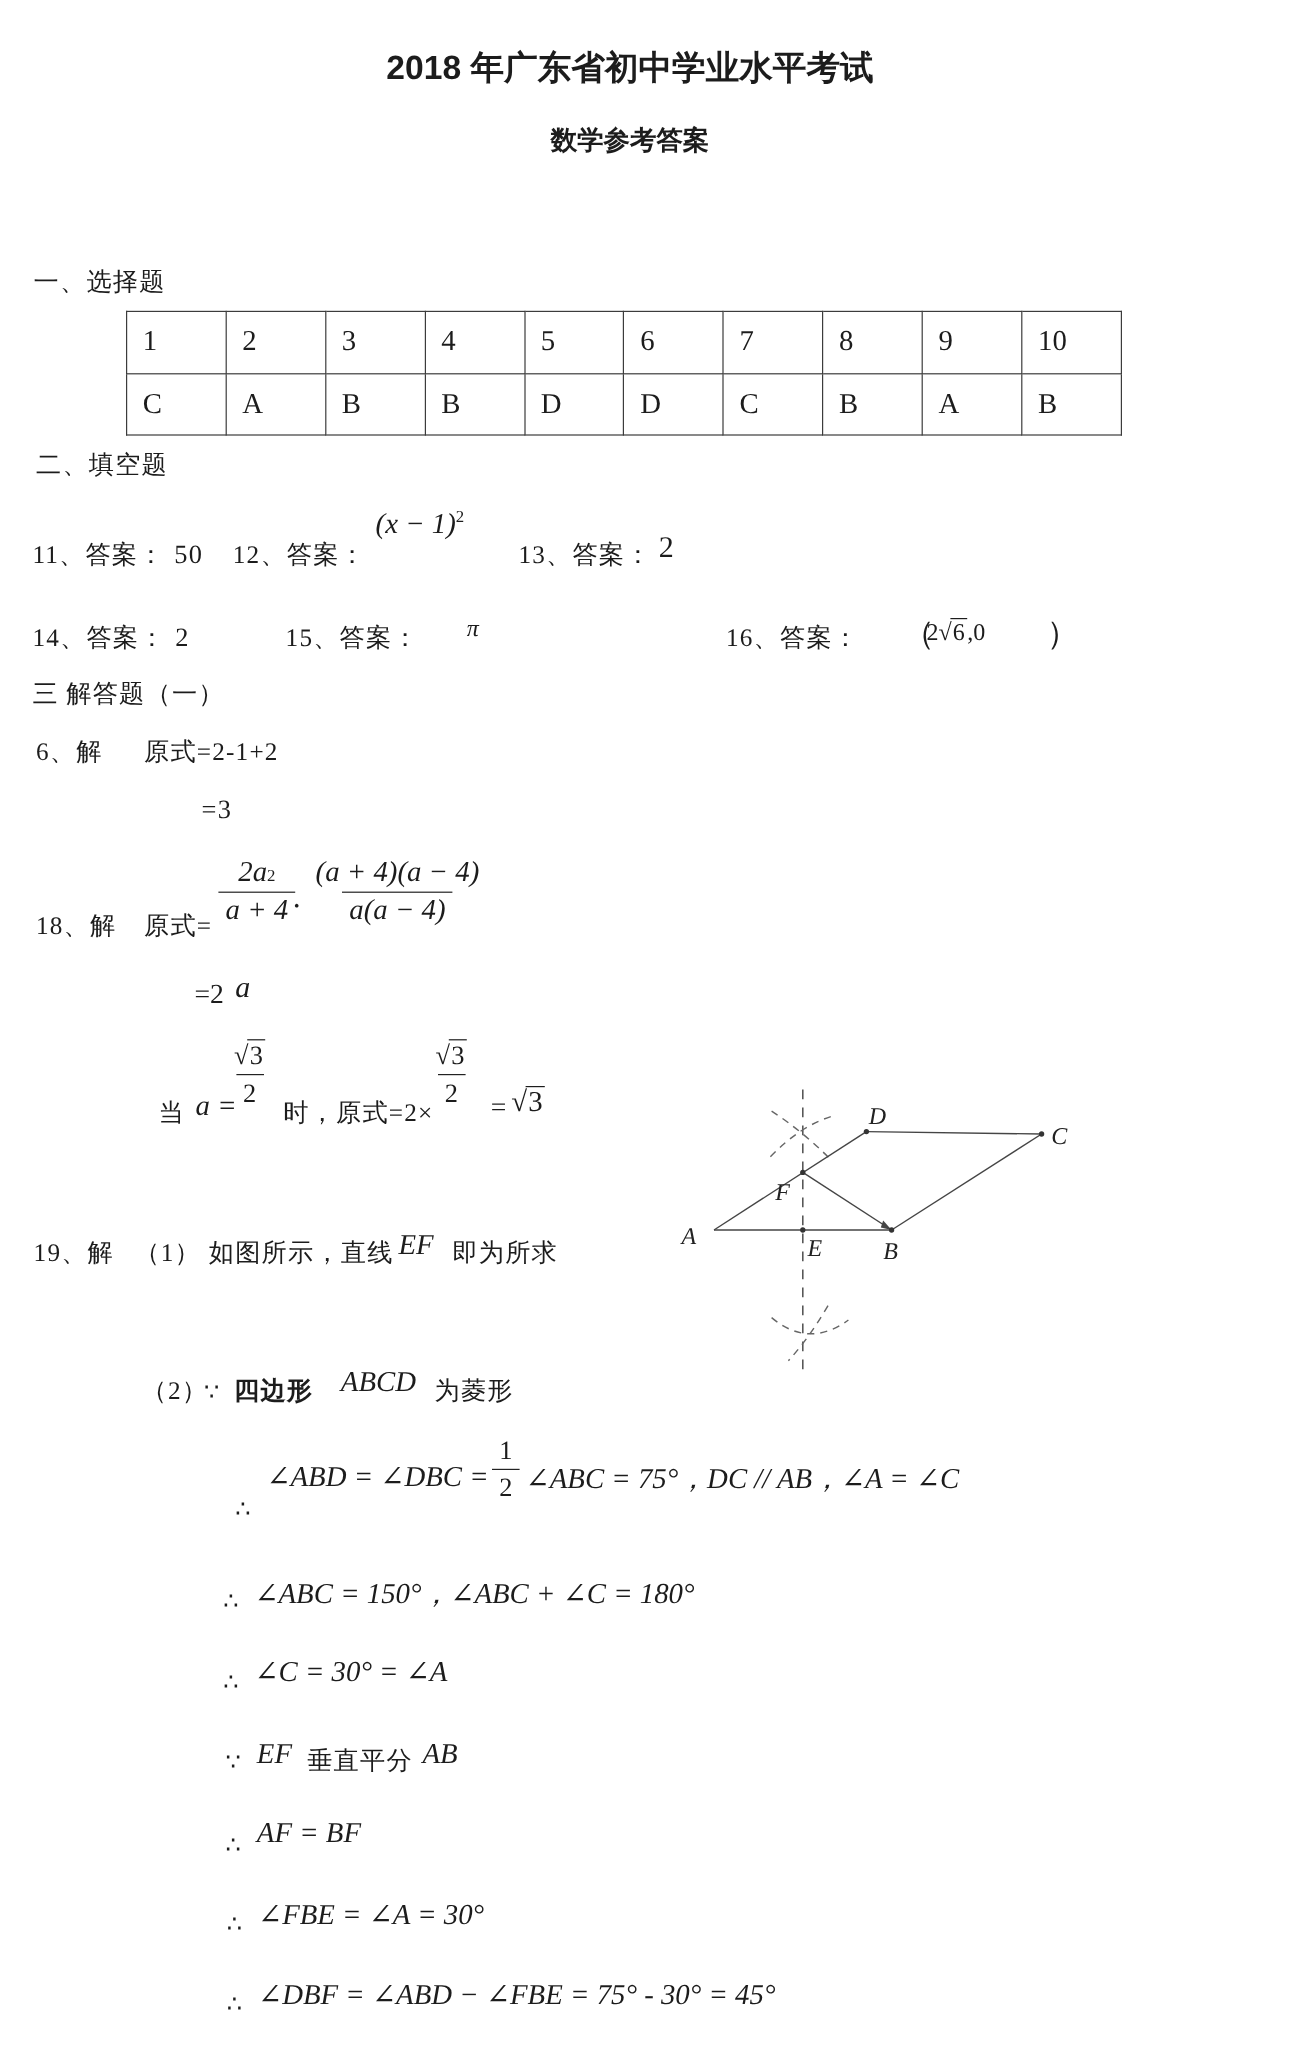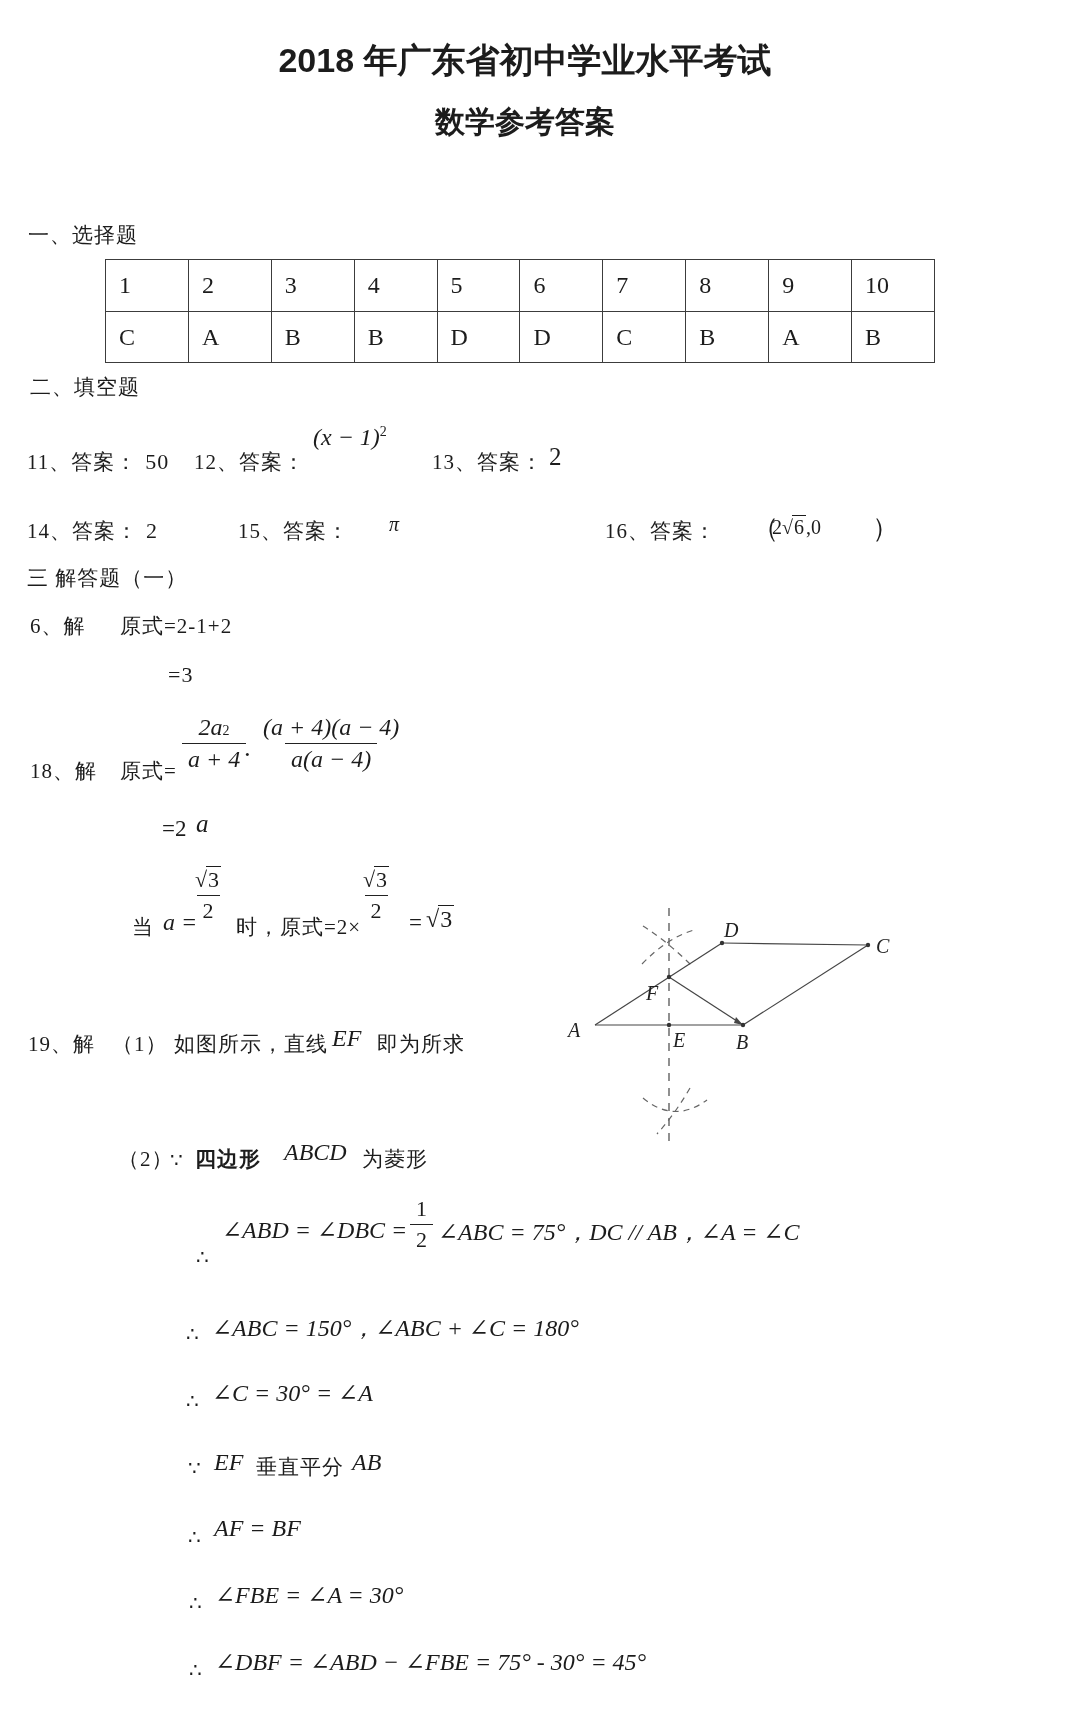--- a/index.html
+++ b/index.html
@@ -7,22 +7,22 @@
     width:1080px;height:1723px;position:relative;overflow:hidden;
     background:#ffffff;color:#1c1c1c;
     font-family:"Liberation Serif","DejaVu Serif",serif;
   }
   .t{position:absolute;white-space:nowrap;}
   .cjk{font-size:21px;letter-spacing:1px;}
   .math{font-family:"Liberation Serif","DejaVu Serif",serif;font-style:italic;font-size:24px;}
   .upr{font-style:normal;}
   .sym{font-size:20px;font-style:normal;}
   .title{font-family:"Liberation Sans","DejaVu Sans",sans-serif;font-weight:bold;text-align:center;width:1050px;left:0;}
-  .title1{top:38px;font-size:34px;}
-  .title2{top:102px;font-size:30px;}
+  .title1{top:38px;font-size:28px;}
+  .title2{top:102px;font-size:22px;}
   sup.sq{font-size:14px;vertical-align:super;font-style:normal;}
   
   table.choice{position:absolute;left:105px;top:259px;border-collapse:collapse;table-layout:fixed;width:830px;}
   table.choice td{border:1px solid #3c3c3c;font-size:24px;padding:0 0 0 13px;vertical-align:middle;}
   table.choice tr.r1 td{height:51px;}
   table.choice tr.r2 td{height:50px;}
   
   .vfrac{position:absolute;display:inline-flex;flex-direction:column;align-items:center;}
   .vfrac .fnum{display:flex;align-items:baseline;justify-content:center;padding:0 5px 2px;}
   .vfrac .fden{border-top:1.5px solid #222;padding:2px 6px 0;}

